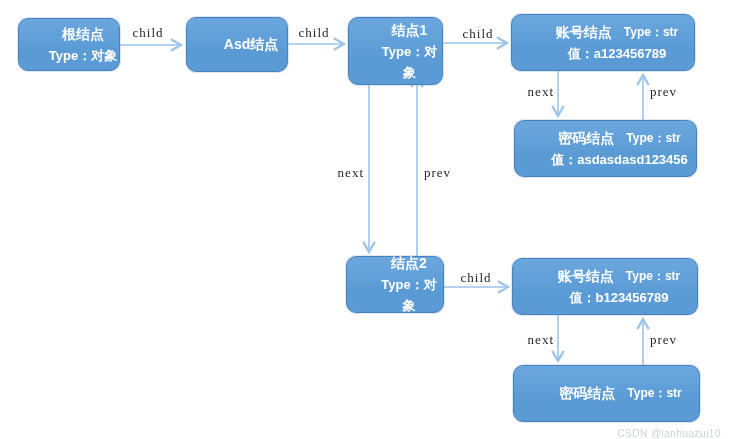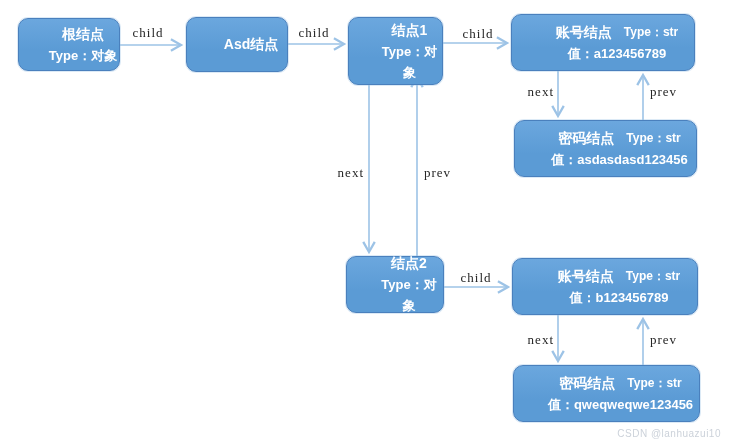--- a/index.html
+++ b/index.html
@@ -130,21 +130,20 @@
       <span class="type-sm">Type：str</span>
     </div>
     <div class="value">值：b123456789</div>
   </div>
 
   <div class="node" style="left:513px;top:365px;width:187px;height:57px">
     <div class="row1">
       <span class="name">密码结点</span>
       <span class="type-sm">Type：str</span>
     </div>
-    <div class="value">值：qweqweqwe123456</div>
   </div>
 
   <div class="edge-label center" style="left:122px;top:25px;width:52px">child</div>
   <div class="edge-label center" style="left:288px;top:25px;width:52px">child</div>
   <div class="edge-label center" style="left:452px;top:26px;width:52px">child</div>
   <div class="edge-label right" style="left:514px;top:84px;width:40px">next</div>
   <div class="edge-label left" style="left:650px;top:84px;width:44px">prev</div>
   <div class="edge-label right" style="left:322px;top:165px;width:42px">next</div>
   <div class="edge-label left" style="left:424px;top:165px;width:44px">prev</div>
   <div class="edge-label center" style="left:450px;top:270px;width:52px">child</div>

